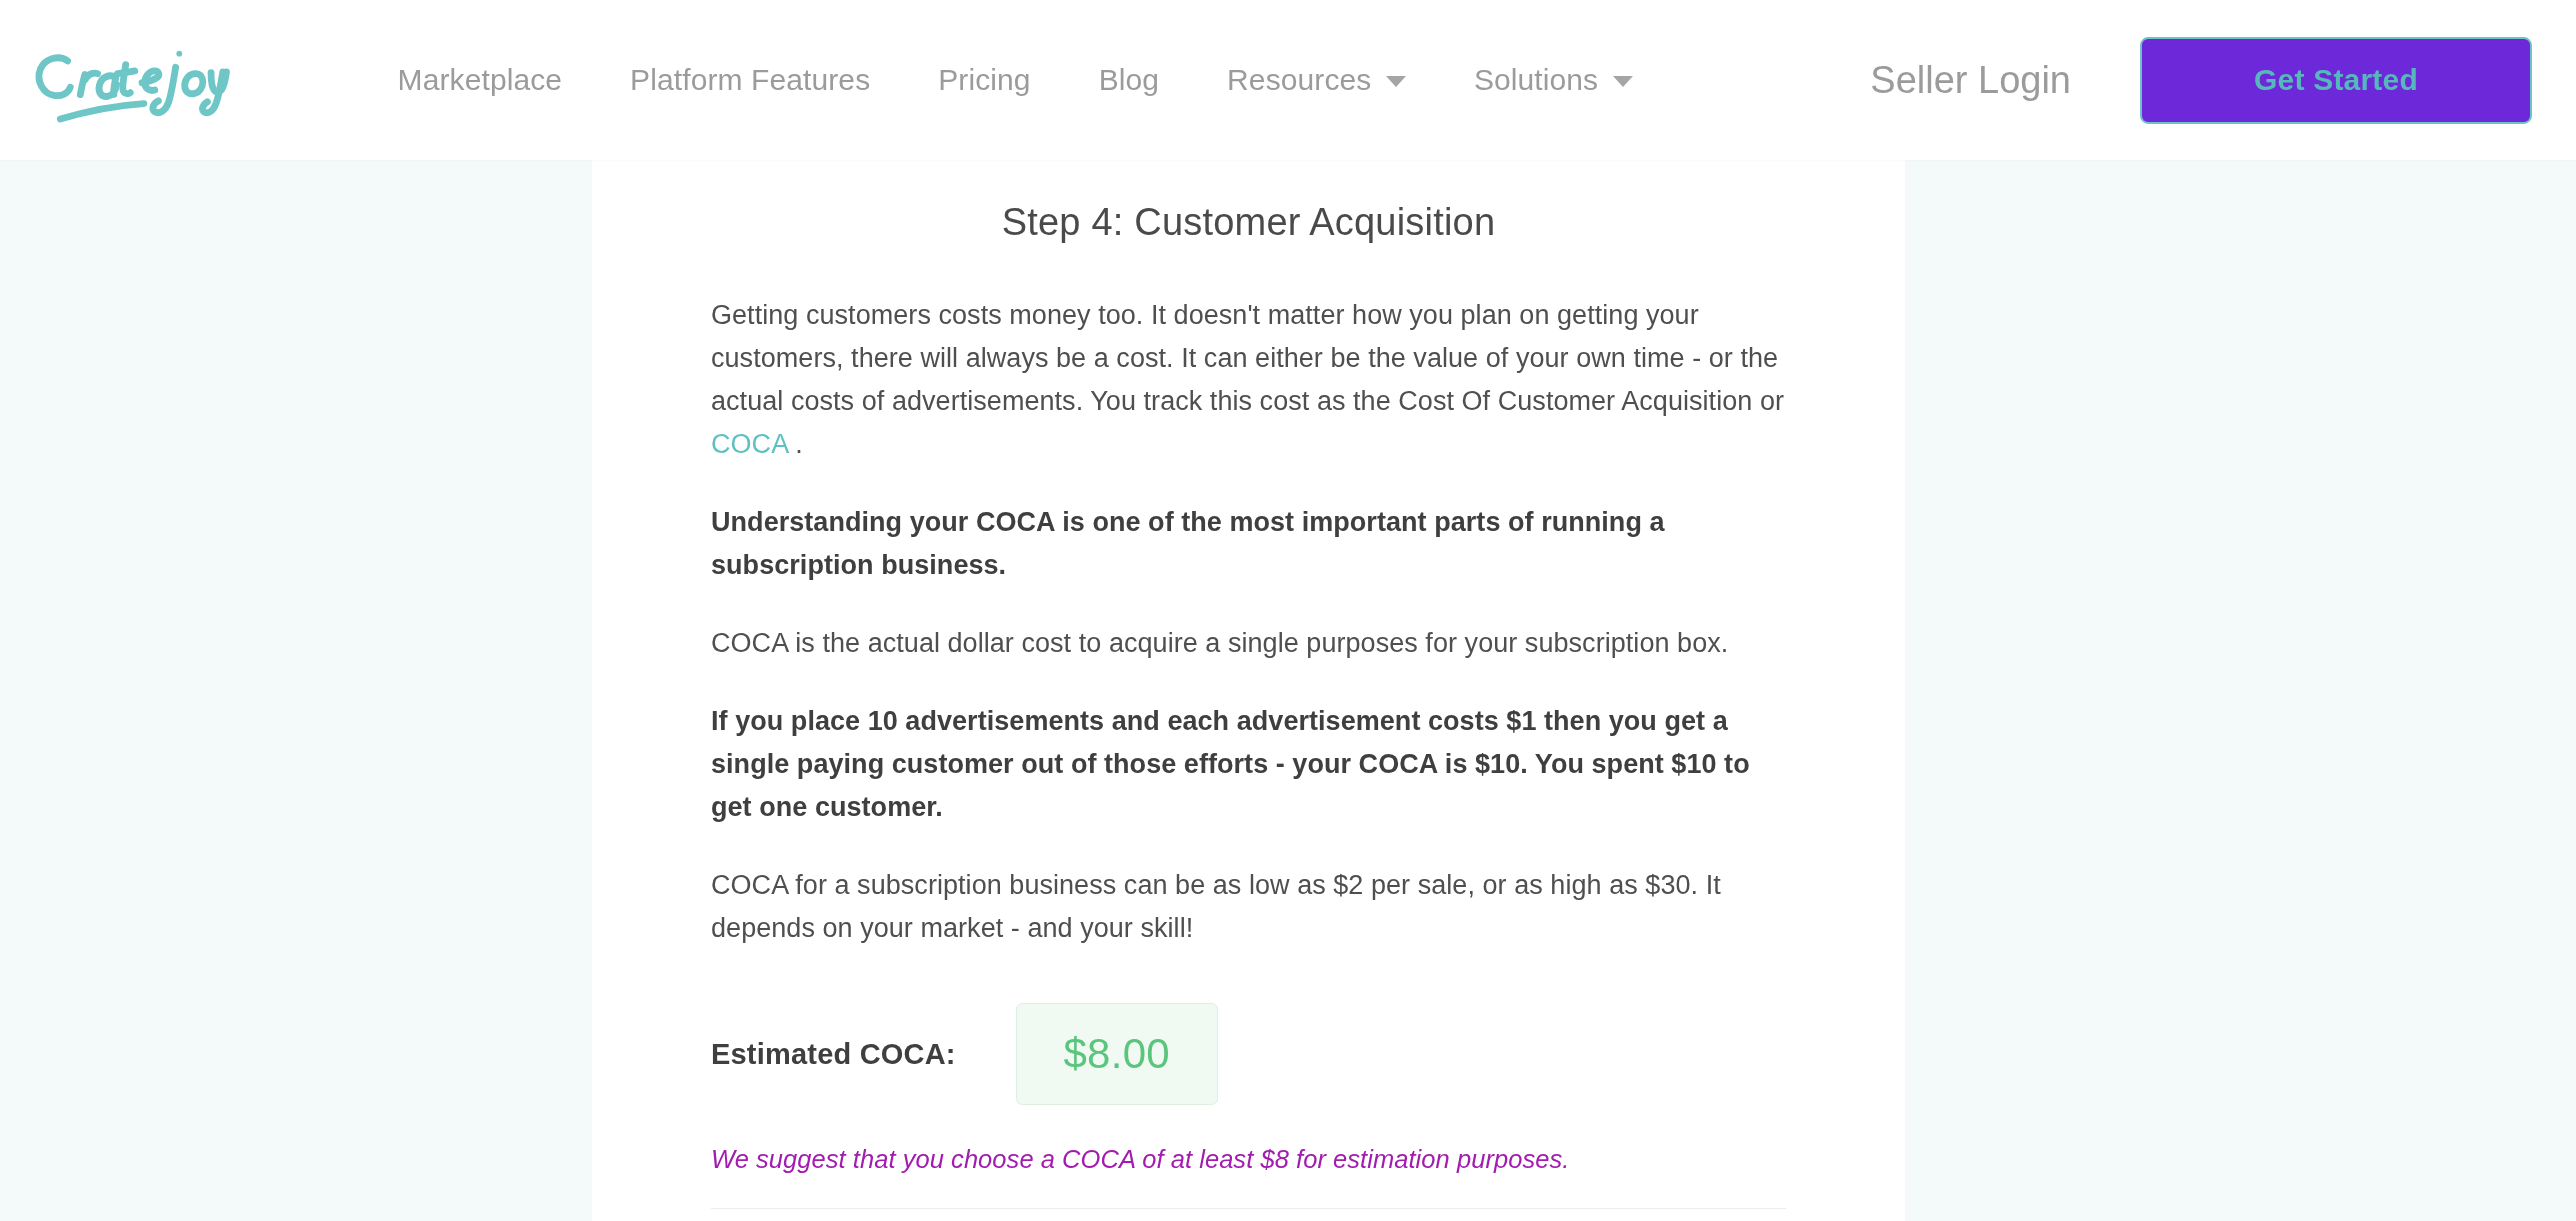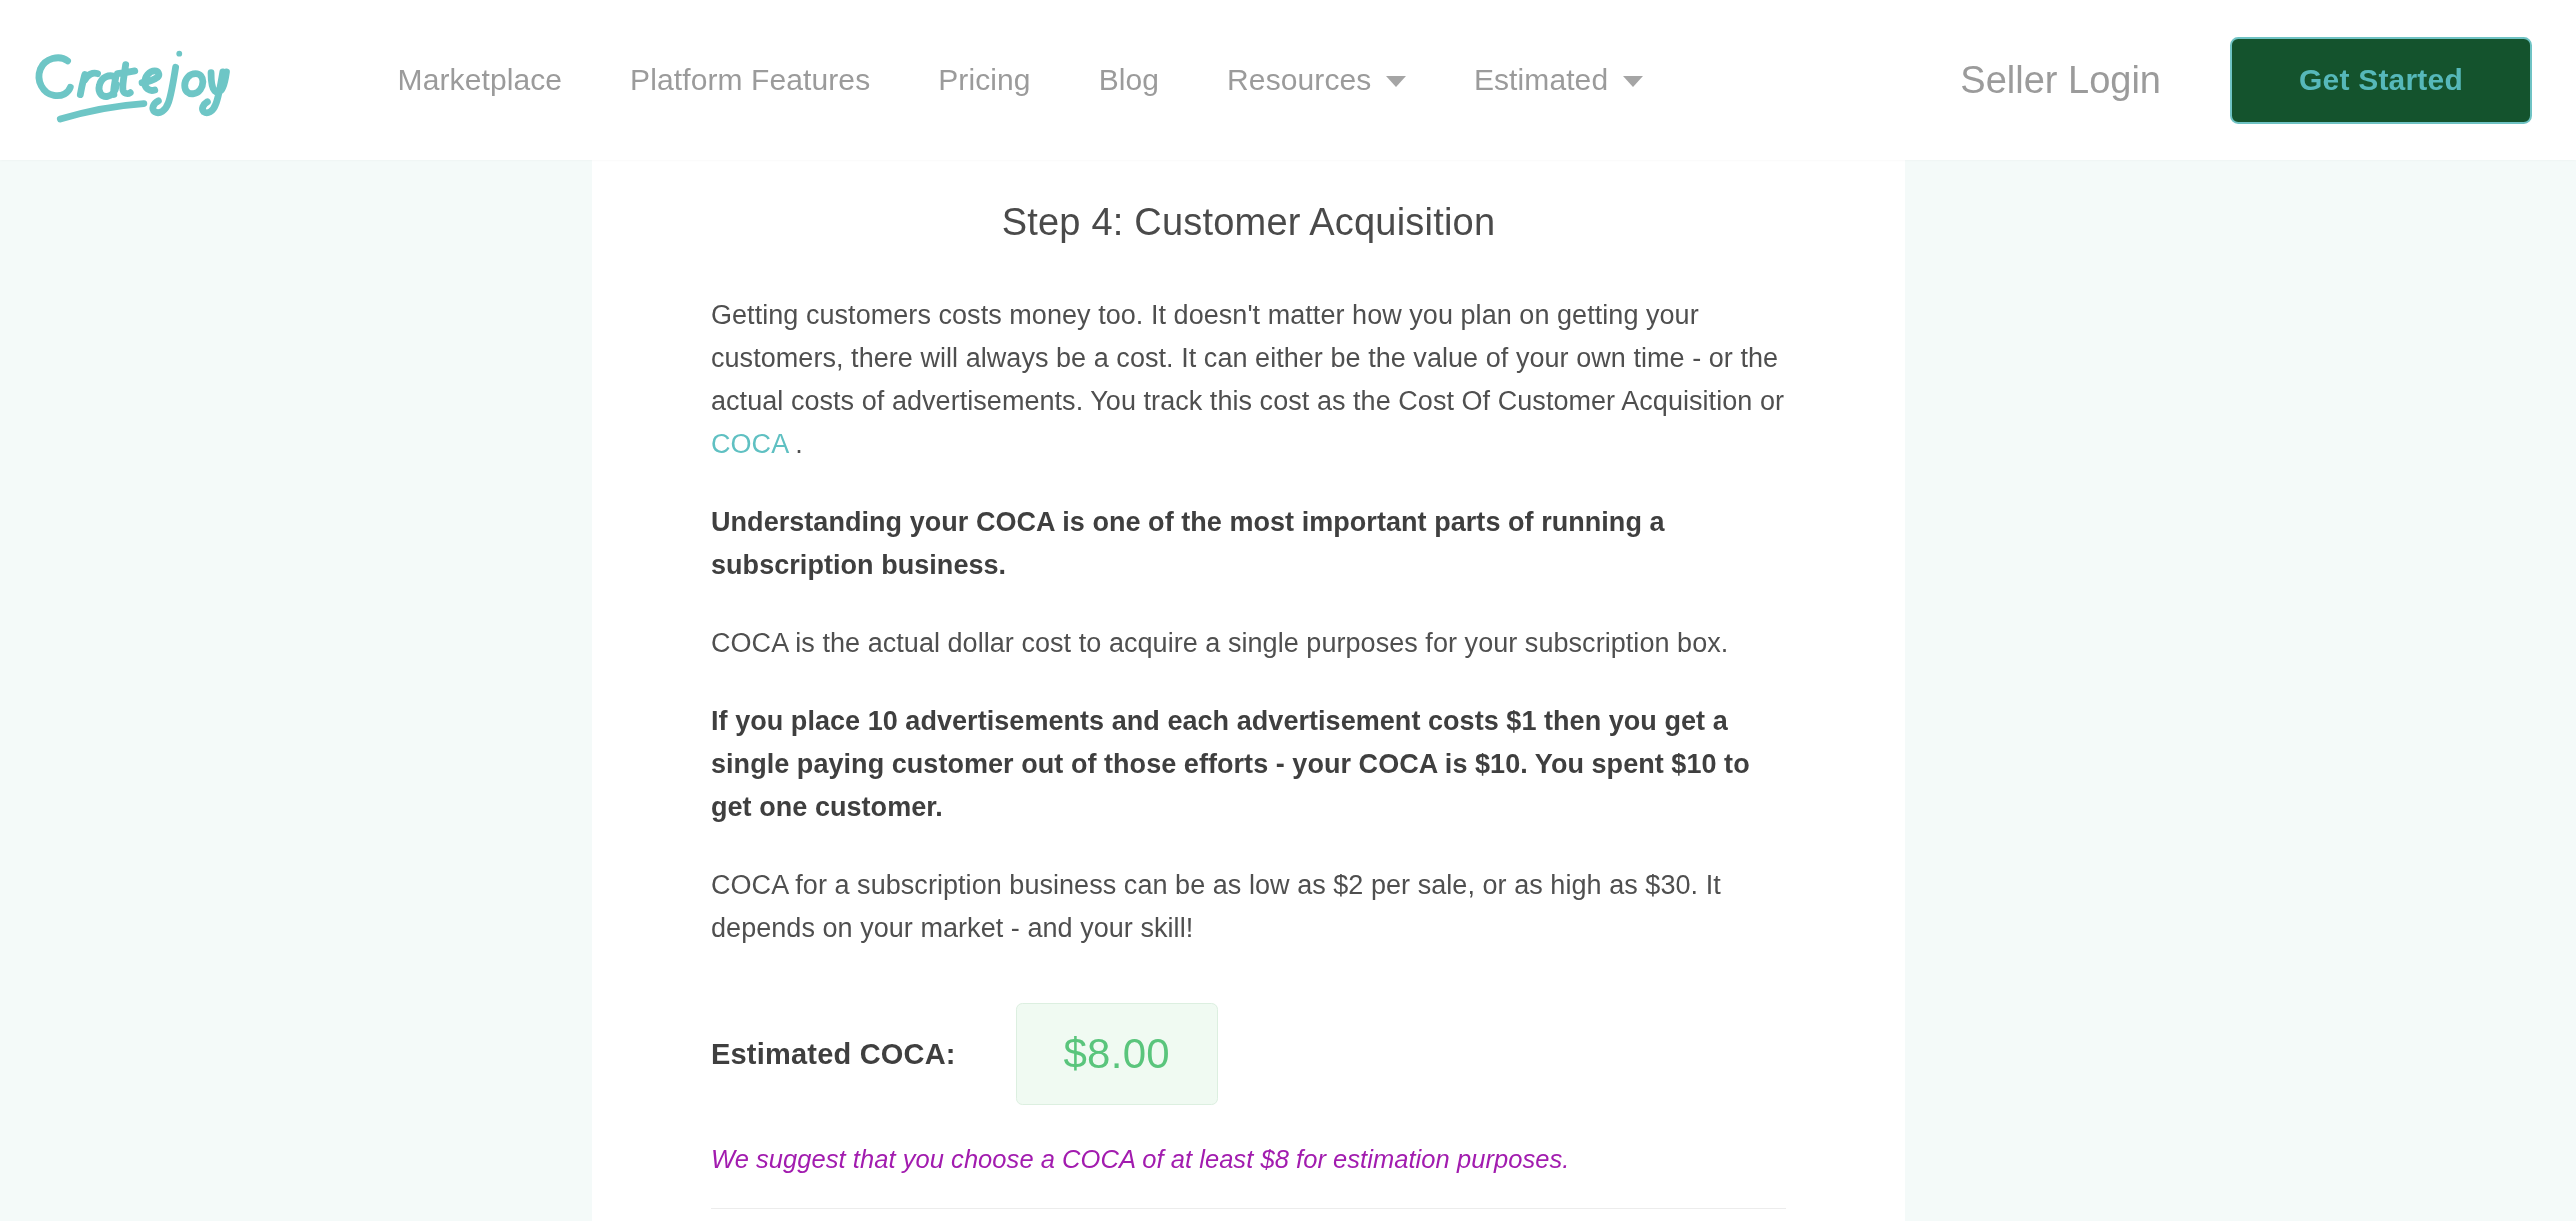--- a/index.html
+++ b/index.html
@@ -78,25 +78,25 @@
 
   .seller-login {
     color: #9b9b9b;
     font-size: 38px;
     cursor: pointer;
     white-space: nowrap;
     margin-right: 69px;
   }
 
   .btn-get-started {
-    width: 302px;
+    width: 392px;
     height: 87px;
     border: 2.7px solid #6fc3c4;
     border-radius: 8.2px;
-    background: #14532d;
+    background: #6d28d9;
     color: #56b8ba;
     font-family: "Liberation Sans", sans-serif;
     font-size: 30px;
     font-weight: 700;
     letter-spacing: 0.2px;
     cursor: pointer;
     display: flex;
     align-items: center;
     justify-content: center;
   }
@@ -233,21 +233,21 @@
       <span>Pricing</span>
     </div>
     <div class="nav-item">
       <span>Blog</span>
     </div>
     <div class="nav-item">
       <span>Resources</span>
       <span class="caret"></span>
     </div>
     <div class="nav-item">
-      <span>Estimated</span>
+      <span>Solutions</span>
       <span class="caret"></span>
     </div>
   </nav>
 
   <div class="header-right">
     <span class="seller-login">Seller Login</span>
     <button class="btn-get-started">Get Started</button>
   </div>
 </header>
 

